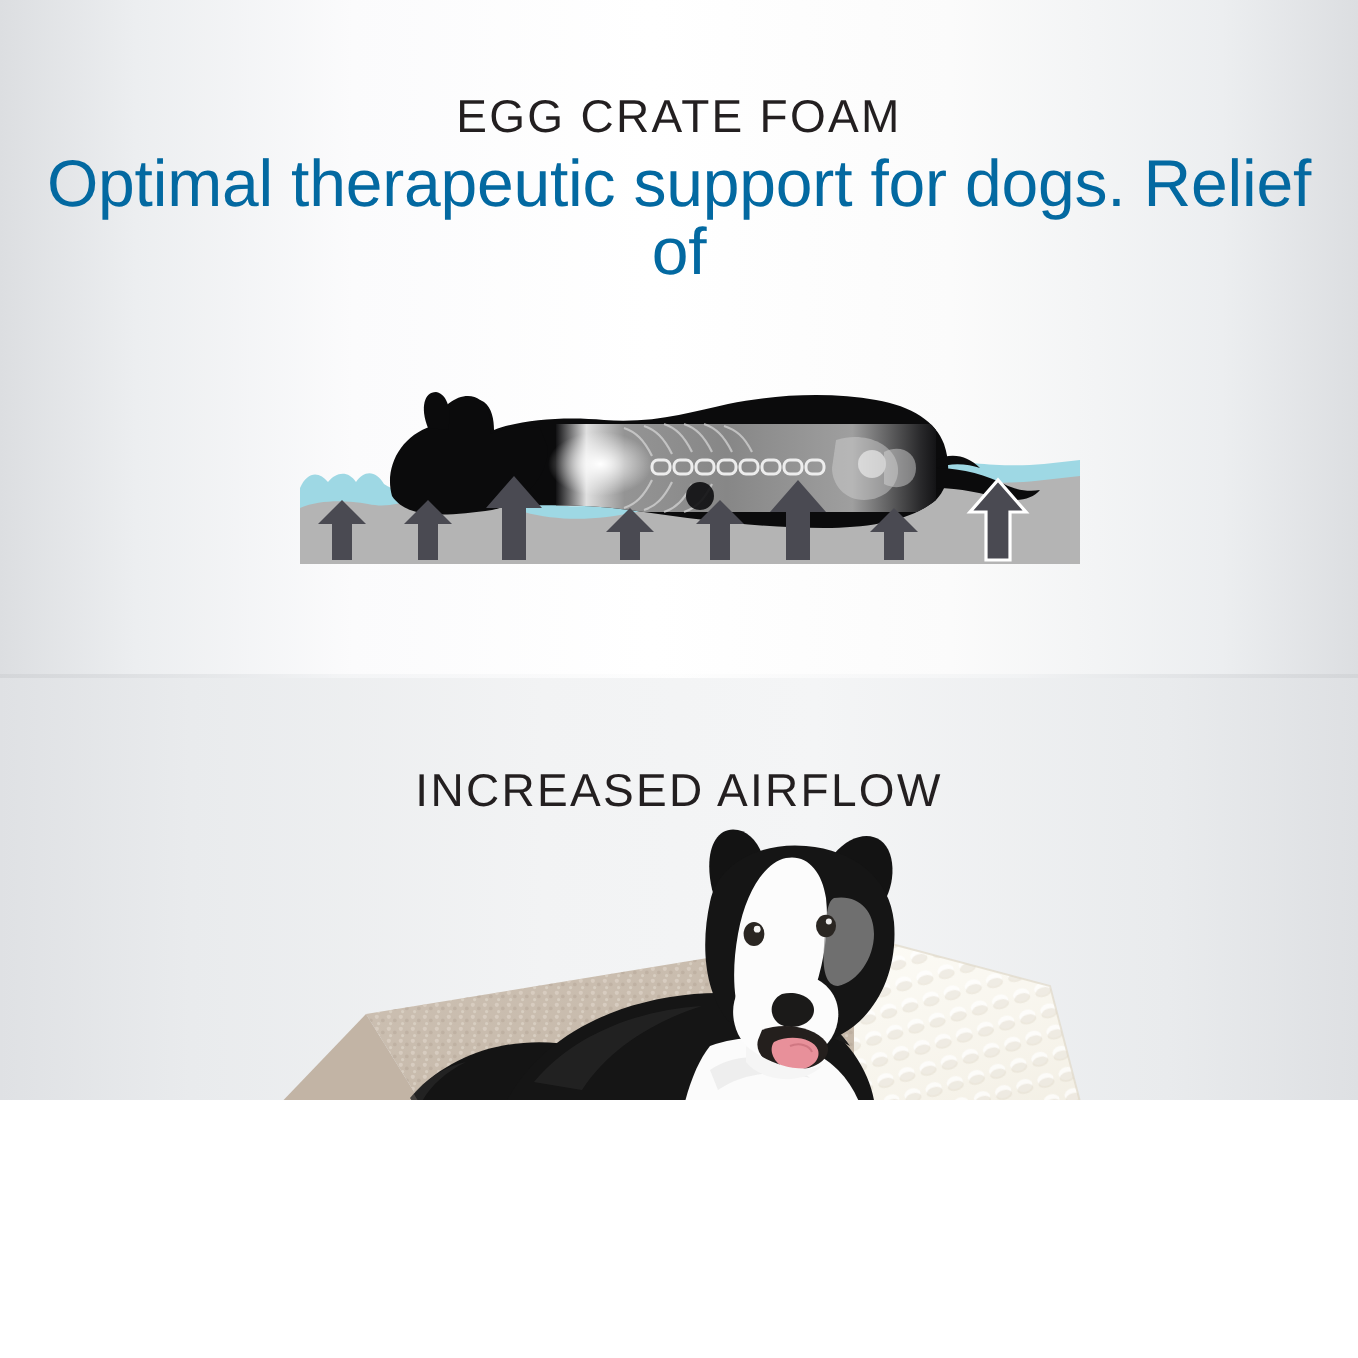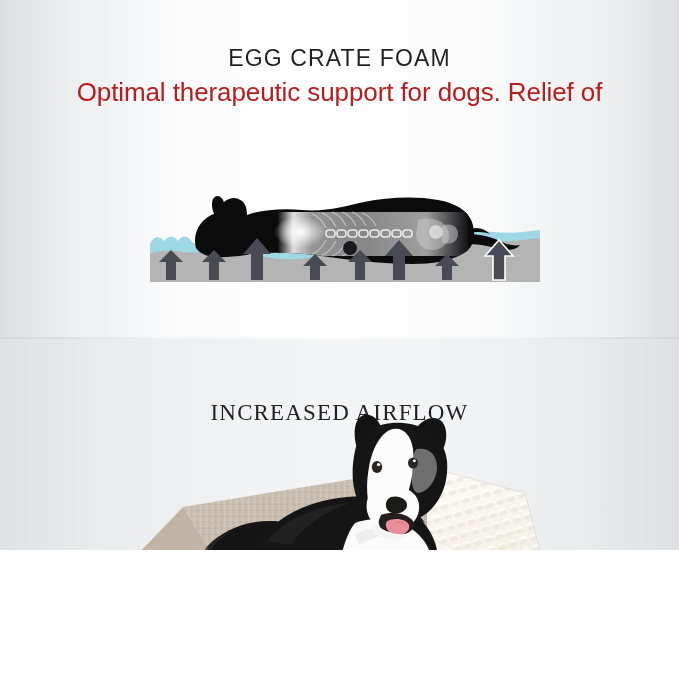--- a/index.html
+++ b/index.html
@@ -60,29 +60,29 @@
   .heading {
     position: absolute;
     left: 0;
     width: 679px;
     text-align: center;
     color: #231f20;
     font-weight: 400;
     letter-spacing: 1.15px;
   }
   #heading-foam { top: 30px; font-size: 23px; }
-  #heading-airflow { top: 381px; font-size: 23px; font-family: Liberation Serif, serif; }
+  #heading-airflow { top: 363px; font-size: 23px; }
 
   .subcopy {
     position: absolute;
     left: 18px;
     width: 643px;
     text-align: center;
-    color: #b91c1c;
-    font-size: 26px;
+    color: #0369a1;
+    font-size: 33px;
     font-weight: 300;
     line-height: 34px;
     letter-spacing: -0.1px;
   }
   #subcopy-foam { top: 75px; }
   .subcopy .ln { display: block; }
 
   
   #diagram {
     position: absolute;

